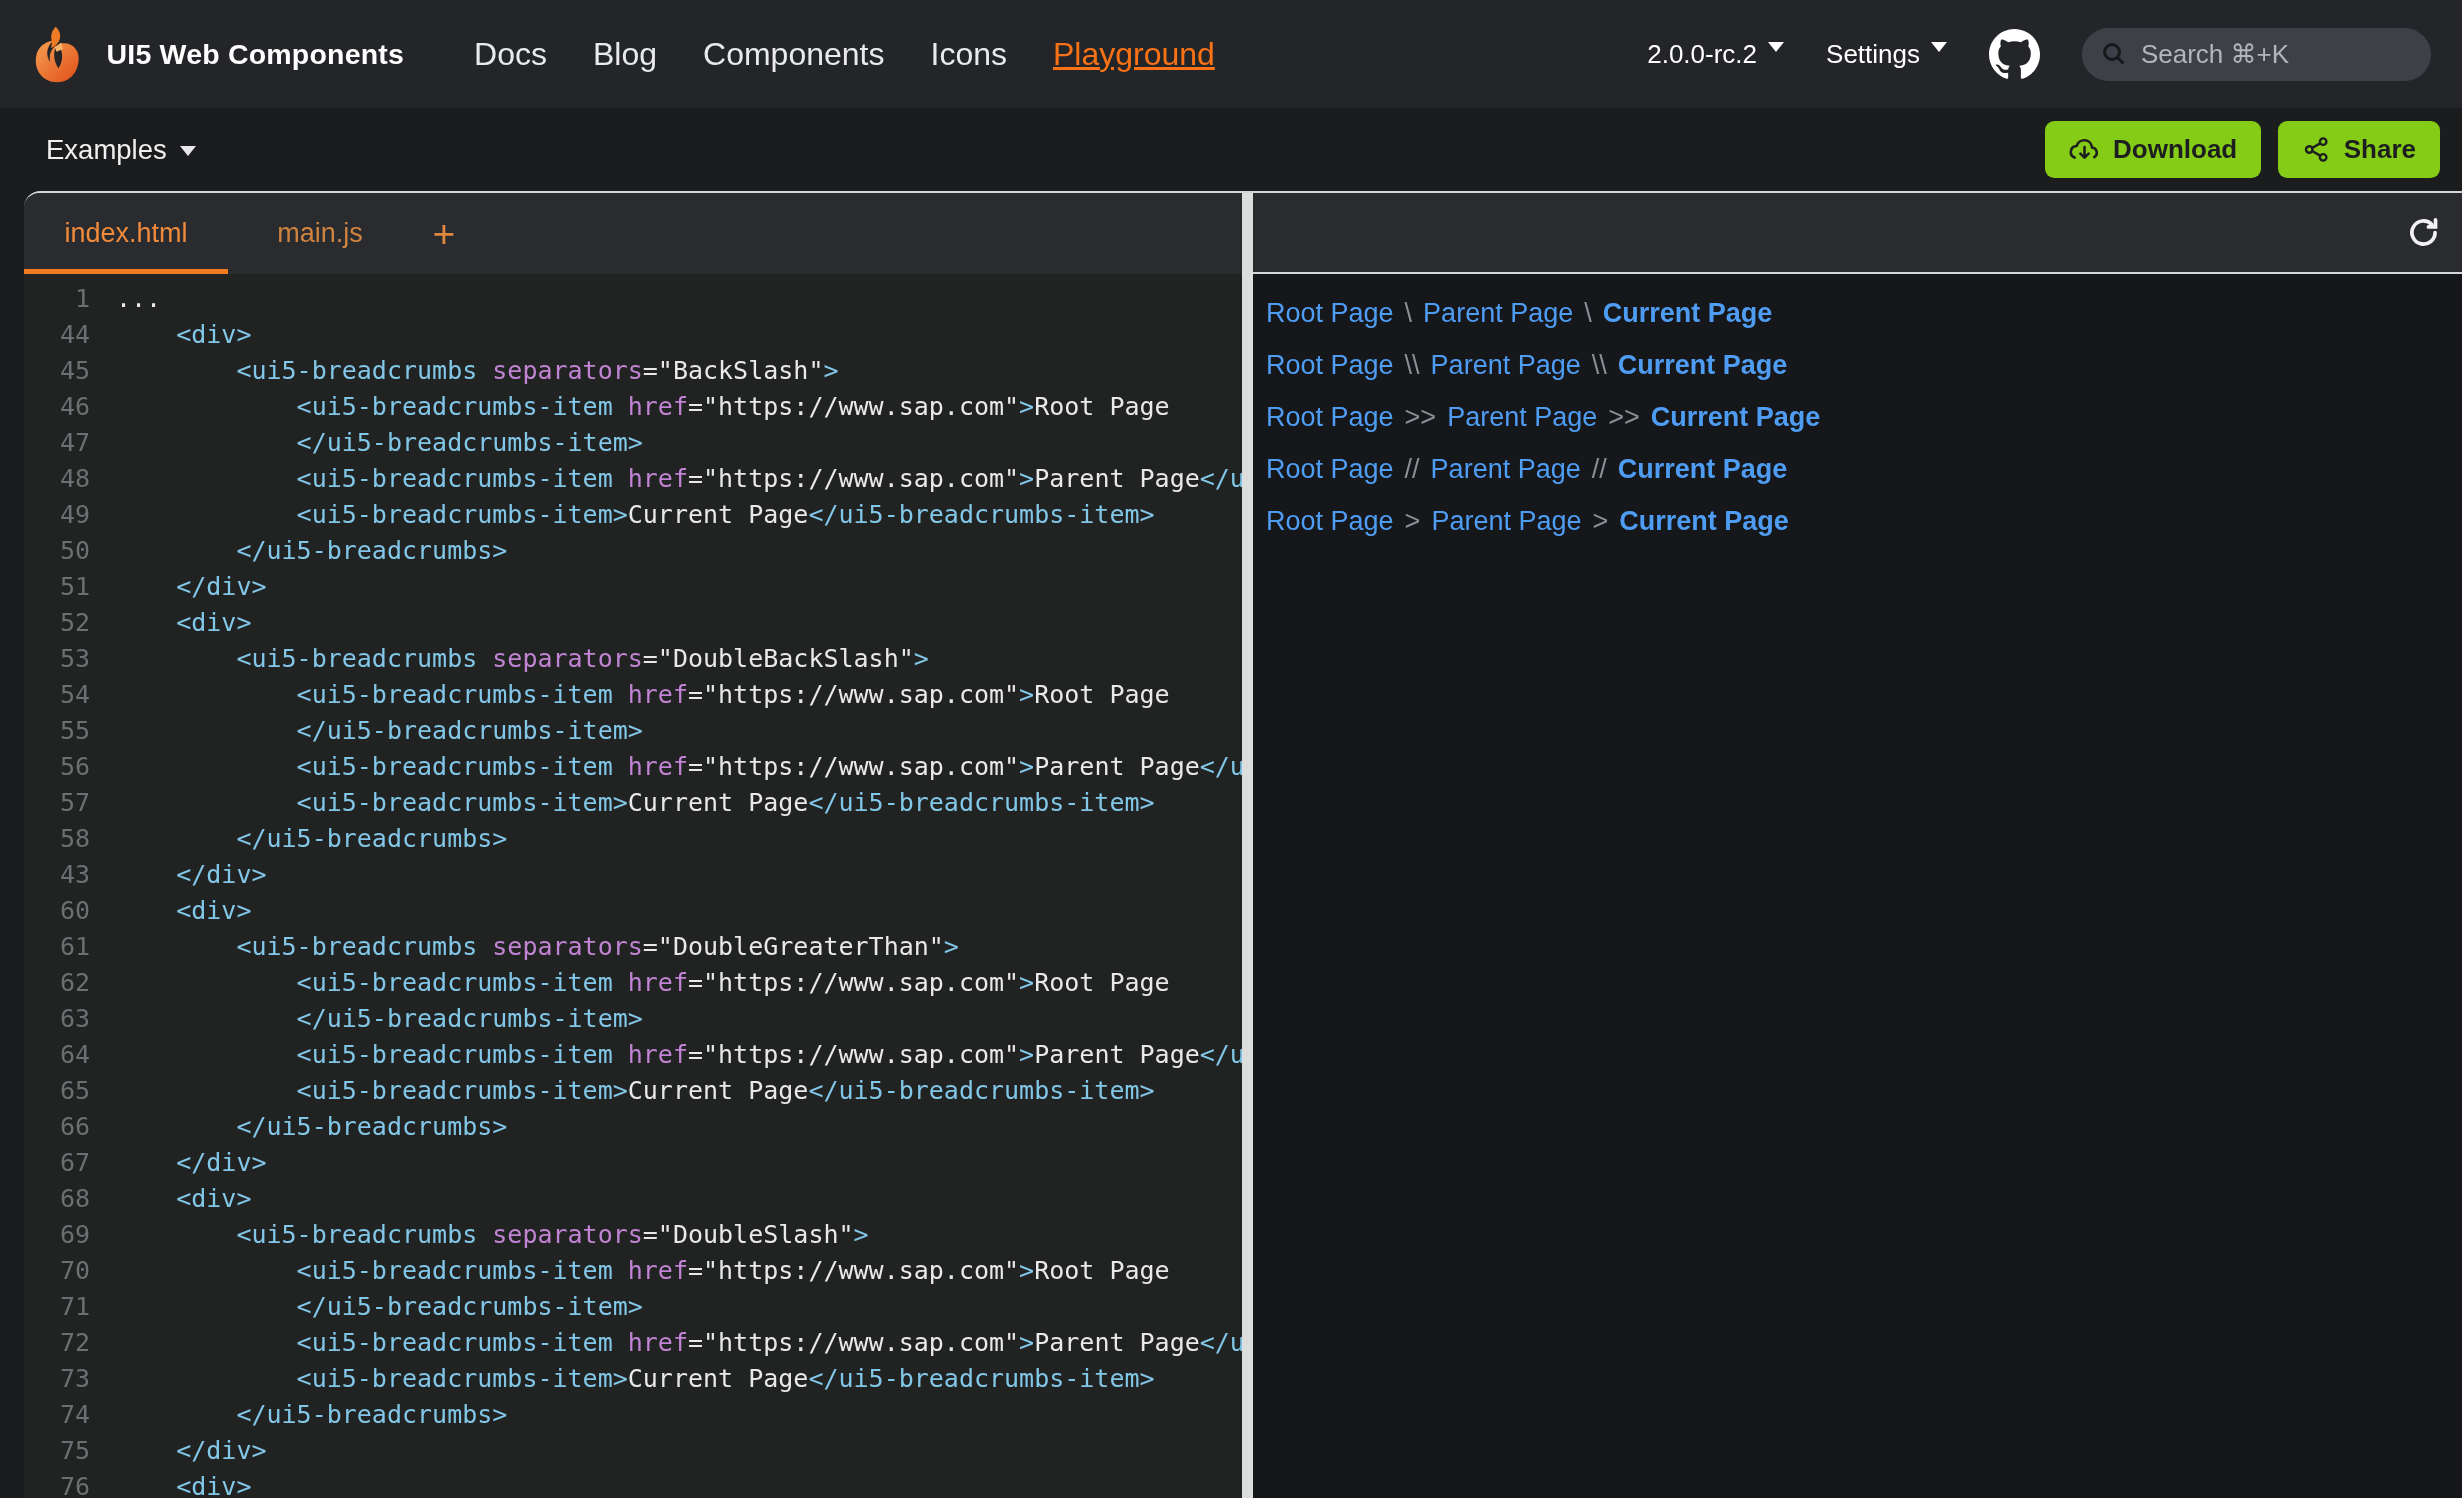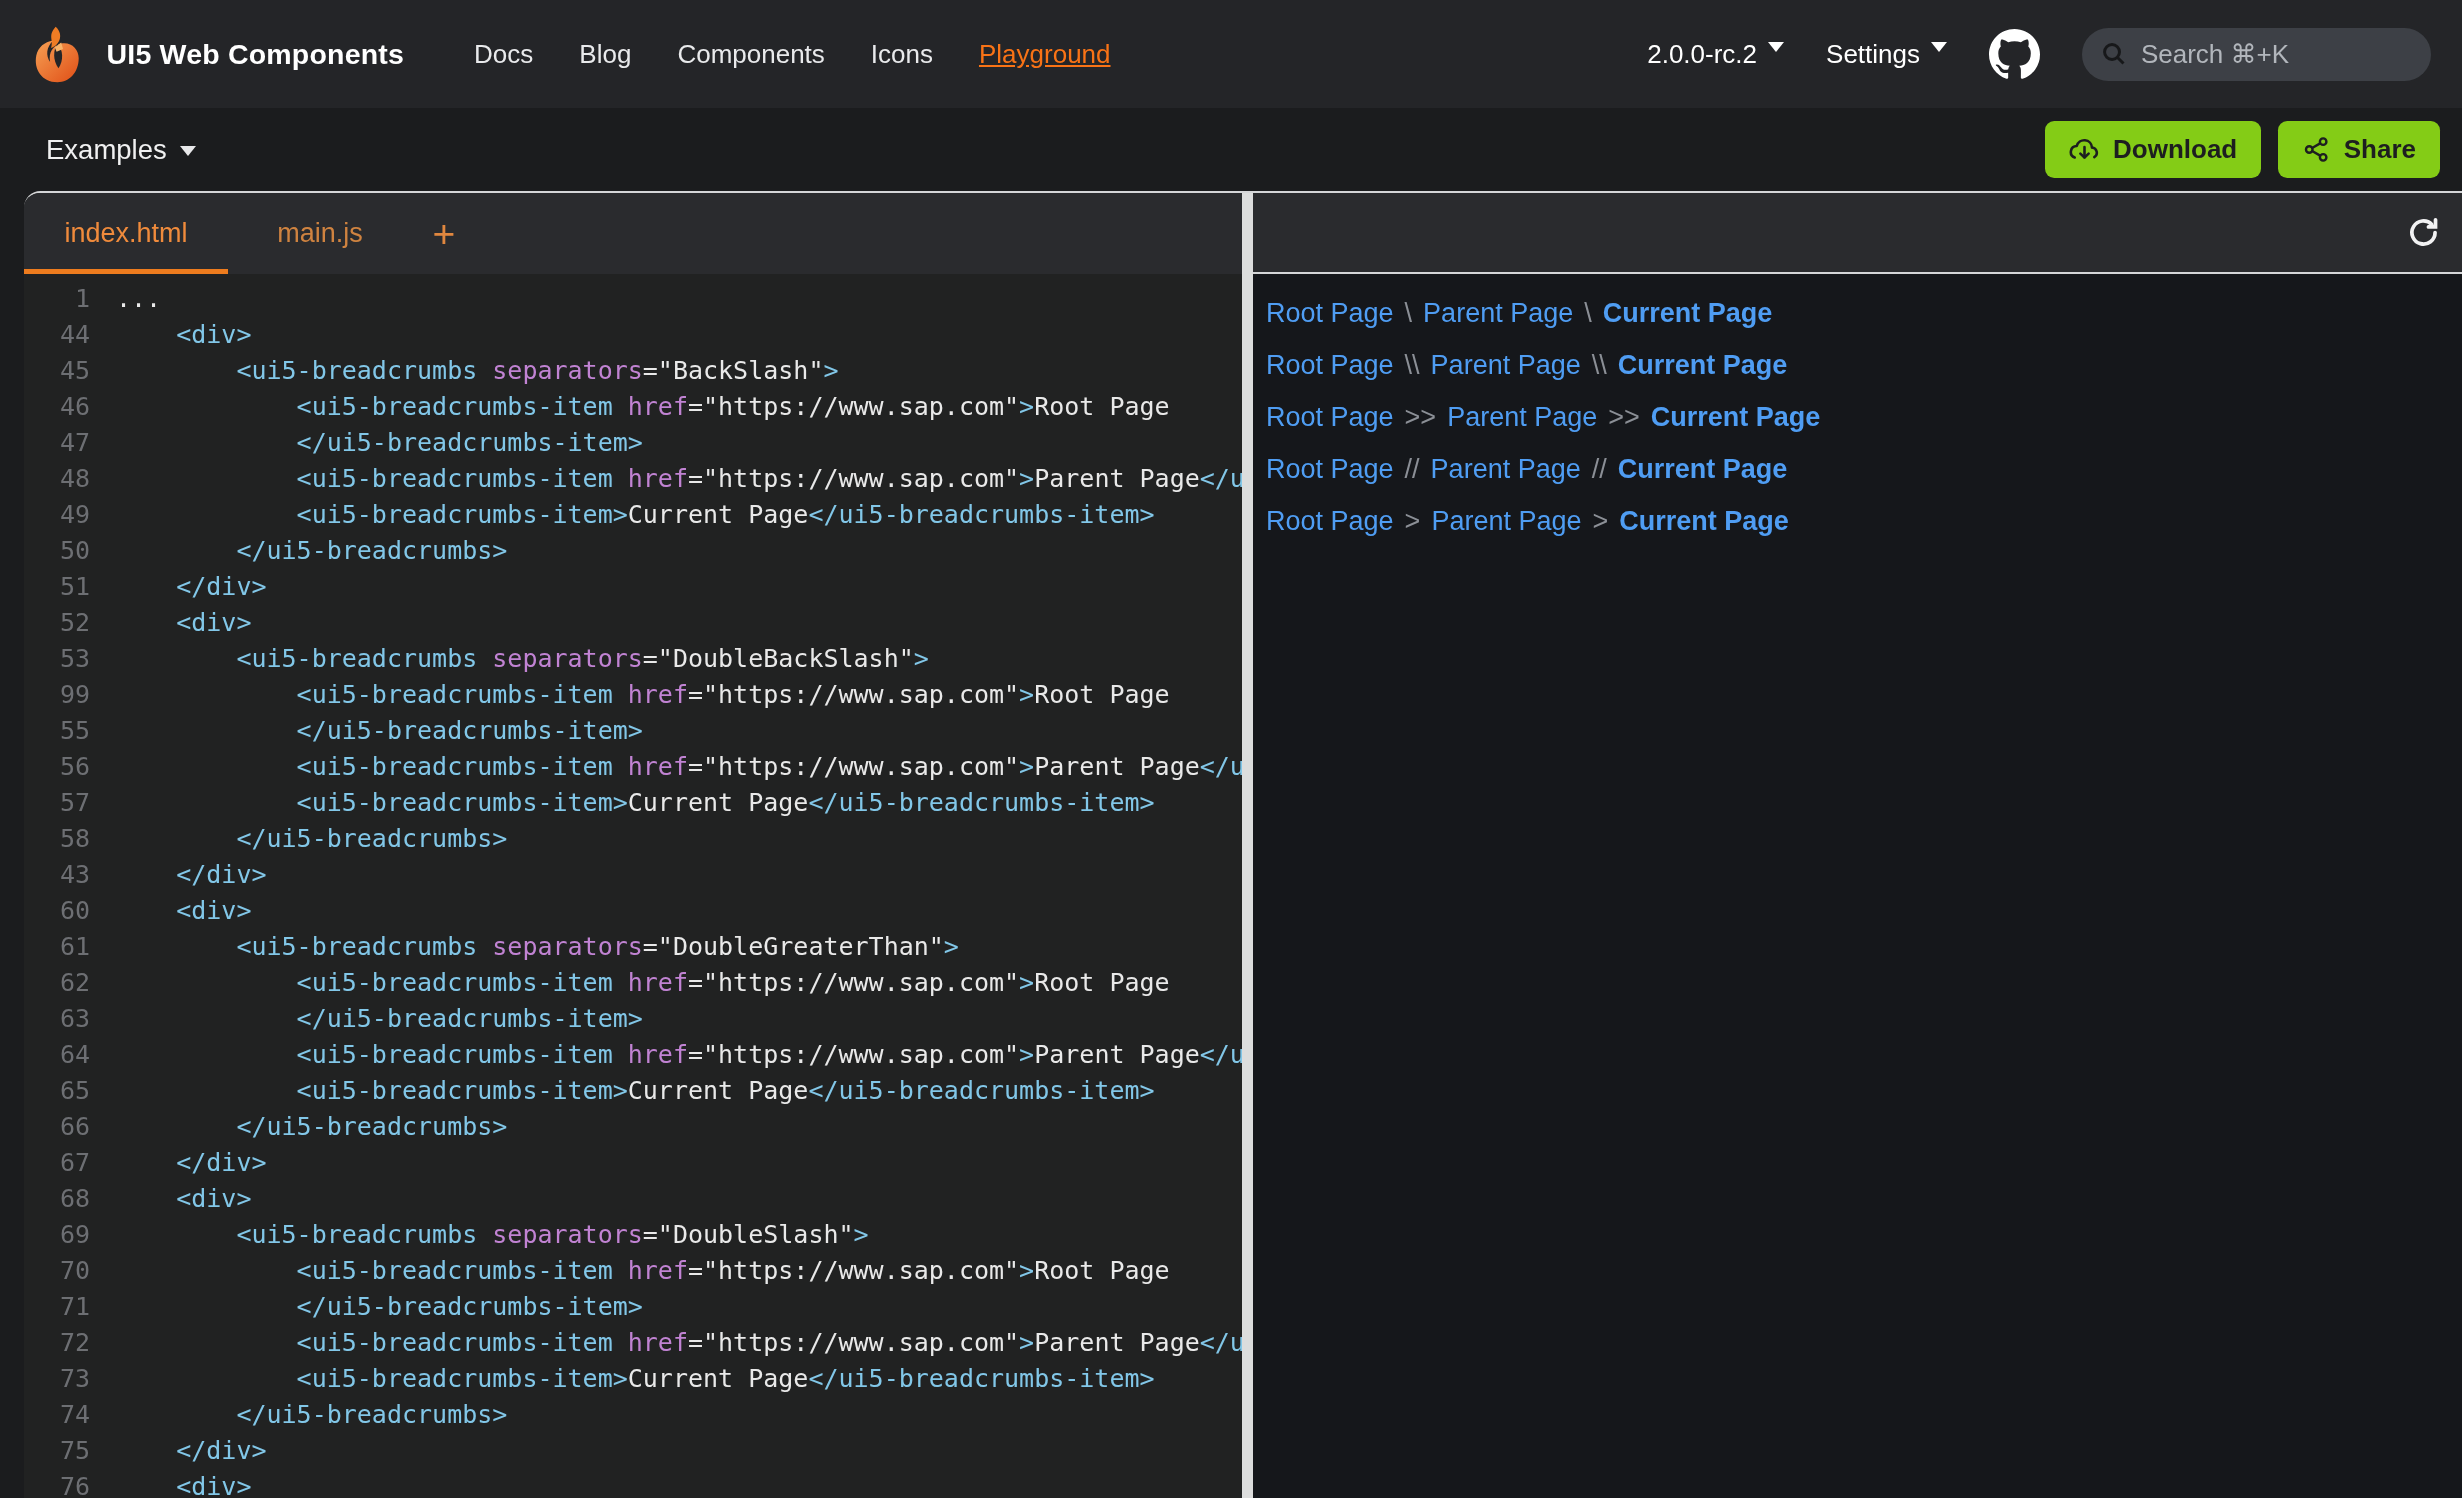--- a/index.html
+++ b/index.html
@@ -6,21 +6,21 @@
   html,body { width:2462px; height:1498px; overflow:hidden; background:#1b1c1e;
               font-family:"Liberation Sans", sans-serif; }
   body { display:flex; flex-direction:column; }
 
   
   .navbar { height:108px; flex:0 0 108px; background:#242528; display:flex; align-items:center;
             padding:0 31px 0 27.5px; gap:46px; }
   .brand-wrap { display:flex; align-items:center; gap:20px; margin-right:24px; }
   .logo { width:59px; height:59px; }
   .brand { color:#ffffff; font-size:28.5px; font-weight:700; letter-spacing:0.2px; }
-  .navlink { color:#e9eaec; font-size:26px; cursor:pointer; }
+  .navlink { color:#e9eaec; font-size:32px; cursor:pointer; }
   .navlink.active { color:#f97316;text-decoration:underline; }
   .nav-right { margin-left:auto; display:flex; align-items:center; gap:42px; }
   .drop { color:#ffffff; font-size:26px; display:flex; align-items:flex-start; gap:11px; cursor:pointer; }
   .caret { width:0; height:0; border-left:8.3px solid transparent; border-right:8.3px solid transparent;
            border-top:10px solid #ffffff; margin-top:3.7px; }
   .gh { width:51px; height:51px; }
   .search { width:349px; height:53px; background:#3d4046; border-radius:27px; display:flex;
             align-items:center; gap:13px; padding:0 18.4px; }
   .search-ph { color:#b2b6bc; font-size:26px; }
 
@@ -157,21 +157,21 @@
         <div class="cl"><span class="ln">44</span><span><span class="seg-t">    &lt;div&gt;</span></span></div>
         <div class="cl"><span class="ln">45</span><span><span class="seg-t">        &lt;ui5-breadcrumbs </span><span class="seg-a">separators</span><span class="seg-p">="BackSlash"</span><span class="seg-t">&gt;</span></span></div>
         <div class="cl"><span class="ln">46</span><span><span class="seg-t">            &lt;ui5-breadcrumbs-item </span><span class="seg-a">href</span><span class="seg-p">="https://www.sap.com"</span><span class="seg-t">&gt;</span><span class="seg-p">Root Page</span></span></div>
         <div class="cl"><span class="ln">47</span><span><span class="seg-t">            &lt;/ui5-breadcrumbs-item&gt;</span></span></div>
         <div class="cl"><span class="ln">48</span><span><span class="seg-t">            &lt;ui5-breadcrumbs-item </span><span class="seg-a">href</span><span class="seg-p">="https://www.sap.com"</span><span class="seg-t">&gt;</span><span class="seg-p">Parent Page</span><span class="seg-t">&lt;/ui5-breadcrumbs-item&gt;</span></span></div>
         <div class="cl"><span class="ln">49</span><span><span class="seg-t">            &lt;ui5-breadcrumbs-item&gt;</span><span class="seg-p">Current Page</span><span class="seg-t">&lt;/ui5-breadcrumbs-item&gt;</span></span></div>
         <div class="cl"><span class="ln">50</span><span><span class="seg-t">        &lt;/ui5-breadcrumbs&gt;</span></span></div>
         <div class="cl"><span class="ln">51</span><span><span class="seg-t">    &lt;/div&gt;</span></span></div>
         <div class="cl"><span class="ln">52</span><span><span class="seg-t">    &lt;div&gt;</span></span></div>
         <div class="cl"><span class="ln">53</span><span><span class="seg-t">        &lt;ui5-breadcrumbs </span><span class="seg-a">separators</span><span class="seg-p">="DoubleBackSlash"</span><span class="seg-t">&gt;</span></span></div>
-        <div class="cl"><span class="ln">99</span><span><span class="seg-t">            &lt;ui5-breadcrumbs-item </span><span class="seg-a">href</span><span class="seg-p">="https://www.sap.com"</span><span class="seg-t">&gt;</span><span class="seg-p">Root Page</span></span></div>
+        <div class="cl"><span class="ln">54</span><span><span class="seg-t">            &lt;ui5-breadcrumbs-item </span><span class="seg-a">href</span><span class="seg-p">="https://www.sap.com"</span><span class="seg-t">&gt;</span><span class="seg-p">Root Page</span></span></div>
         <div class="cl"><span class="ln">55</span><span><span class="seg-t">            &lt;/ui5-breadcrumbs-item&gt;</span></span></div>
         <div class="cl"><span class="ln">56</span><span><span class="seg-t">            &lt;ui5-breadcrumbs-item </span><span class="seg-a">href</span><span class="seg-p">="https://www.sap.com"</span><span class="seg-t">&gt;</span><span class="seg-p">Parent Page</span><span class="seg-t">&lt;/ui5-breadcrumbs-item&gt;</span></span></div>
         <div class="cl"><span class="ln">57</span><span><span class="seg-t">            &lt;ui5-breadcrumbs-item&gt;</span><span class="seg-p">Current Page</span><span class="seg-t">&lt;/ui5-breadcrumbs-item&gt;</span></span></div>
         <div class="cl"><span class="ln">58</span><span><span class="seg-t">        &lt;/ui5-breadcrumbs&gt;</span></span></div>
         <div class="cl"><span class="ln">43</span><span><span class="seg-t">    &lt;/div&gt;</span></span></div>
         <div class="cl"><span class="ln">60</span><span><span class="seg-t">    &lt;div&gt;</span></span></div>
         <div class="cl"><span class="ln">61</span><span><span class="seg-t">        &lt;ui5-breadcrumbs </span><span class="seg-a">separators</span><span class="seg-p">="DoubleGreaterThan"</span><span class="seg-t">&gt;</span></span></div>
         <div class="cl"><span class="ln">62</span><span><span class="seg-t">            &lt;ui5-breadcrumbs-item </span><span class="seg-a">href</span><span class="seg-p">="https://www.sap.com"</span><span class="seg-t">&gt;</span><span class="seg-p">Root Page</span></span></div>
         <div class="cl"><span class="ln">63</span><span><span class="seg-t">            &lt;/ui5-breadcrumbs-item&gt;</span></span></div>
         <div class="cl"><span class="ln">64</span><span><span class="seg-t">            &lt;ui5-breadcrumbs-item </span><span class="seg-a">href</span><span class="seg-p">="https://www.sap.com"</span><span class="seg-t">&gt;</span><span class="seg-p">Parent Page</span><span class="seg-t">&lt;/ui5-breadcrumbs-item&gt;</span></span></div>

